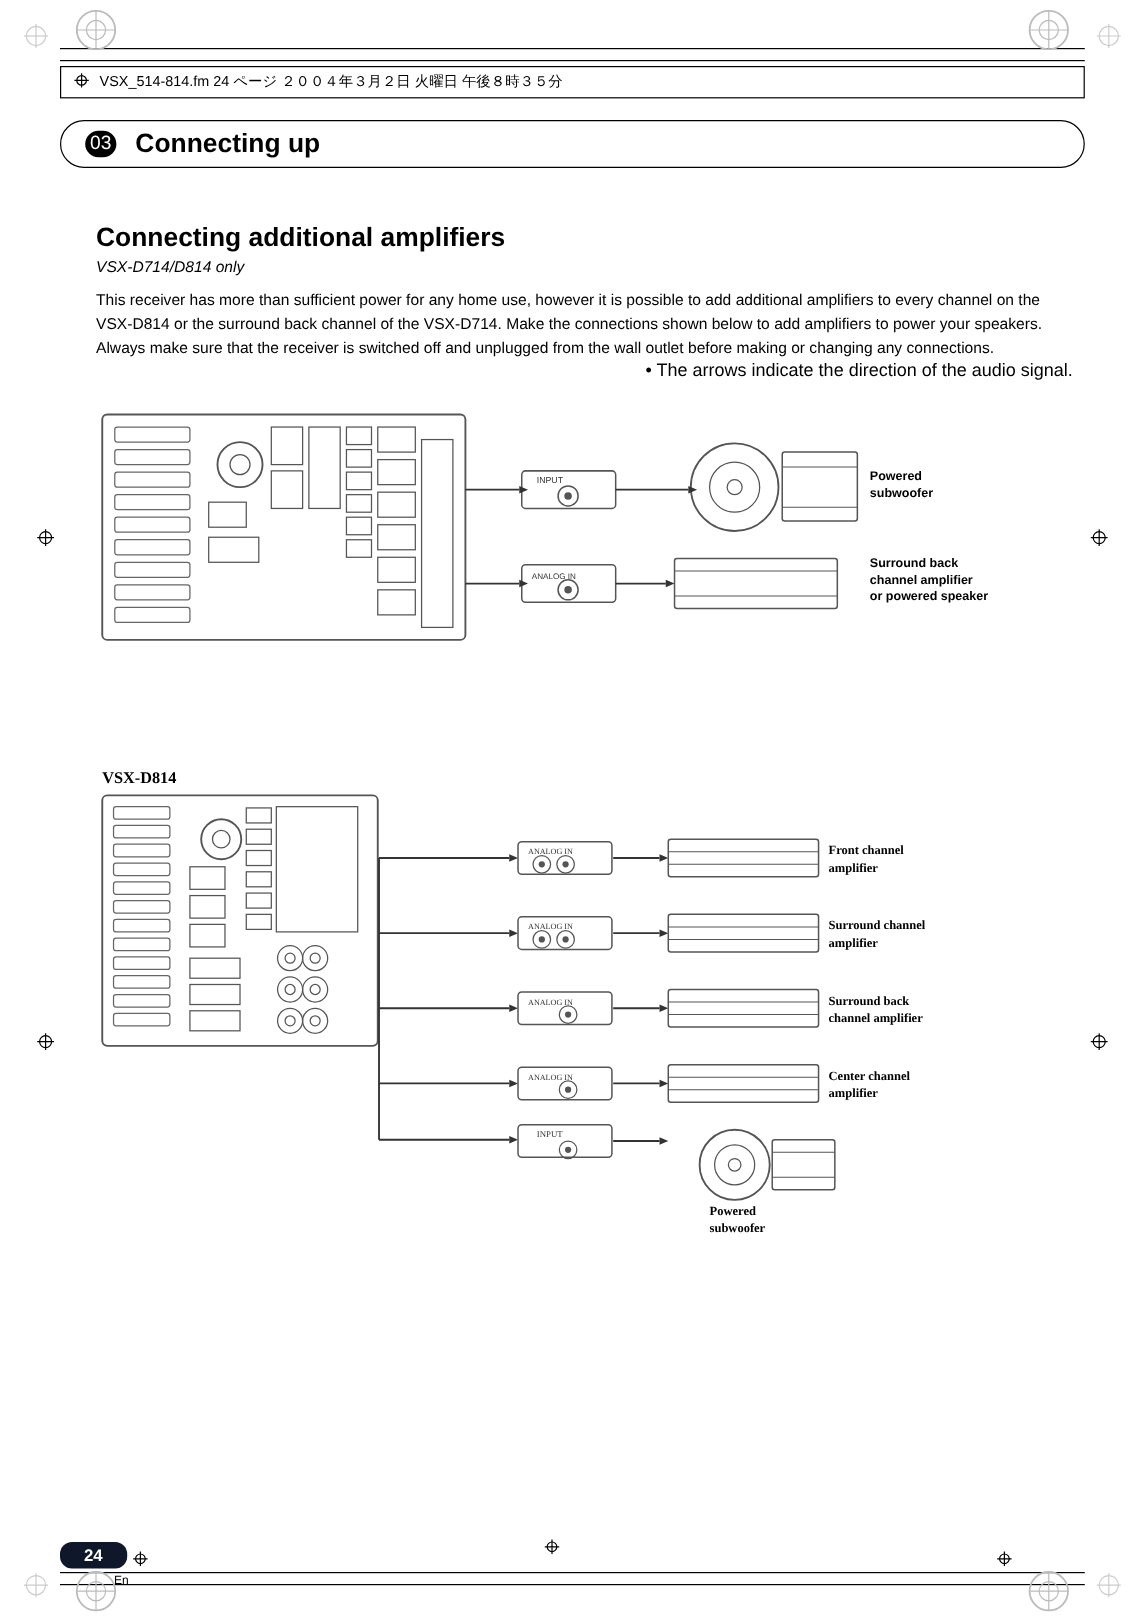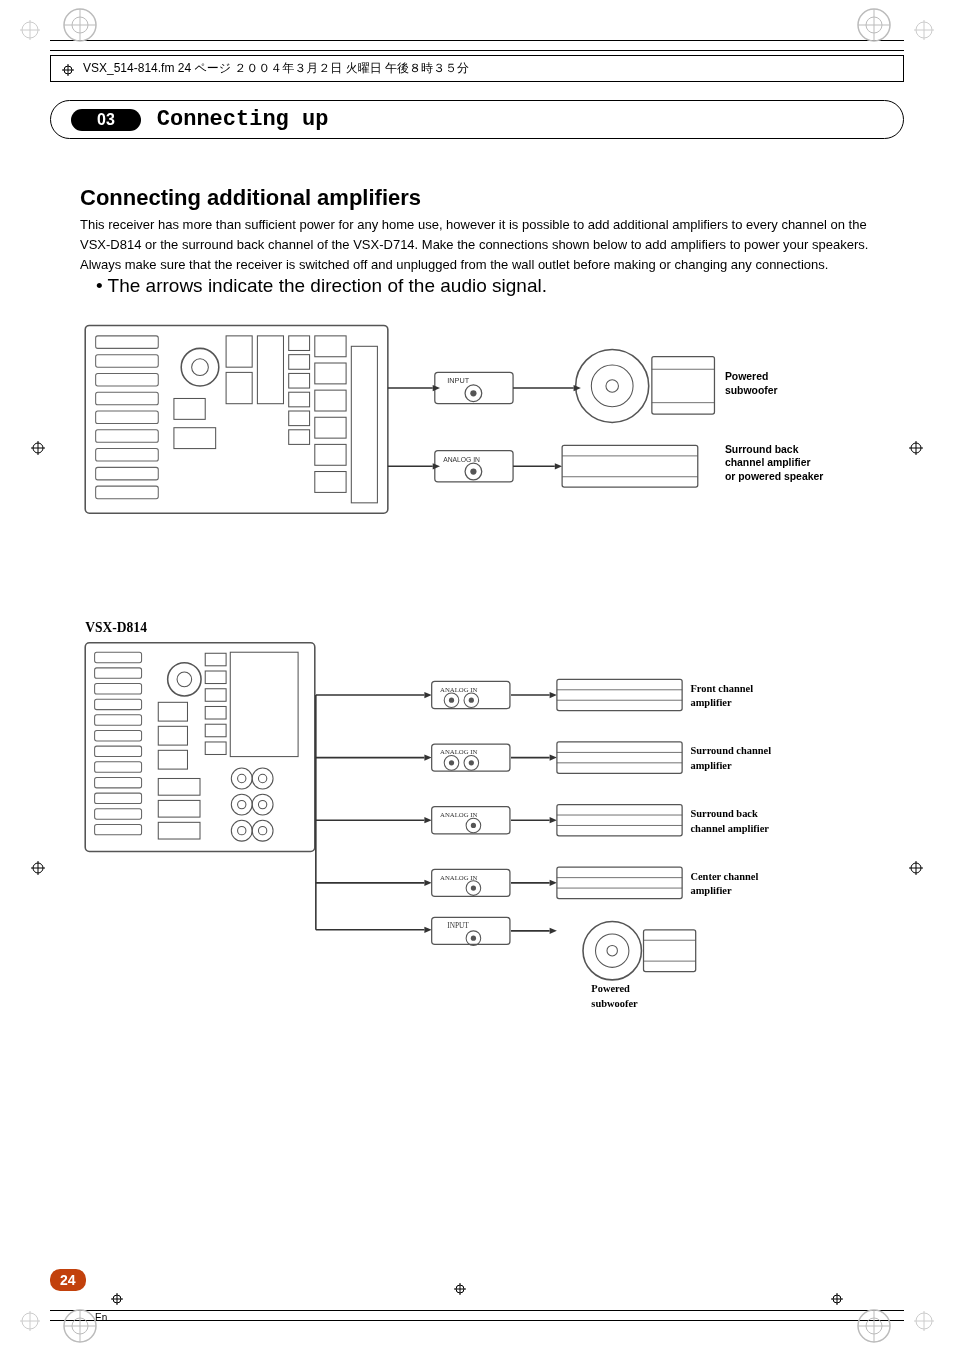--- a/index.html
+++ b/index.html
@@ -23,21 +23,21 @@
     
     .top-bar {
       position: absolute;
       top: 55px;
       left: 50px;
       right: 50px;
       border: 1px solid #000;
       padding: 4px 10px;
       font-size: 12px;
       display: flex;
-      align-items: flex-end;
+      align-items: flex-start;
     }
     .top-bar-crosshair {
       width: 14px;
       height: 14px;
       margin-right: 8px;
       flex-shrink: 0;
     }
 
     
     .chapter-header {
@@ -48,29 +48,28 @@
       display: flex;
       align-items: center;
       border: 1.5px solid #000;
       border-radius: 20px;
       padding: 6px 20px;
     }
     .chapter-number {
       background: #000;
       color: #fff;
       font-size: 16px;
-      font-weight: bold;
-      padding: 2px 26px;
+      font-weight: normal;
+      padding: 2px 4px;
       border-radius: 12px;
       margin-right: 16px;
     }
     .chapter-title {
       font-size: 22px;
       font-weight: bold;
-      font-family: Liberation Mono, monospace;
     }
 
     
     .main-content {
       position: absolute;
       top: 155px;
       left: 80px;
       right: 60px;
     }
 
@@ -84,23 +83,24 @@
       font-style: italic;
       font-size: 13px;
       margin-bottom: 10px;
     }
     .section-body {
       font-size: 13px;
       line-height: 1.55;
       margin-bottom: 0;
     }
     .bullet-item {
-      font-size: 19px;
+      font-size: 15px;
       margin-left: 16px;
       margin-bottom: 10px;
+      text-align: right;
     }
     .bullet-item::before {
       content: "• ";
     }
 
     
     .diagram-area {
       margin-top: 18px;
       position: relative;
     }
@@ -122,27 +122,27 @@
     .vsx814-diagram {
       position: relative;
       width: 100%;
       height: 420px;
       font-family: Liberation Serif, serif;
     }
 
     
     .page-number-box {
       position: absolute;
-      bottom: 60px;
-      left: 50px;
-      background: #c2410c;
+      bottom: 44px;
+      left: 50px;
+      background: #0f172a;
       color: #fff;
       font-size: 14px;
       font-weight: bold;
-      padding: 3px 10px;
+      padding: 3px 20px;
       border-radius: 10px;
     }
     .page-en {
       position: absolute;
       bottom: 28px;
       left: 68px;
       font-size: 10px;
       color: #000;
       margin-left: 27px;
     }
@@ -238,20 +238,21 @@
 </svg>
 <svg style="position:absolute;top:860px;right:30px;width:16px;height:16px;" viewBox="0 0 16 16">
   <circle cx="8" cy="8" r="5" fill="none" stroke="#000" stroke-width="1"></circle>
   <line x1="8" y1="1" x2="8" y2="15" stroke="#000" stroke-width="1"></line>
   <line x1="1" y1="8" x2="15" y2="8" stroke="#000" stroke-width="1"></line>
 </svg>
 
 <div class="main-content">
 
   <div class="section-title">Connecting additional amplifiers</div>
+  <div class="section-subtitle">VSX-D714/D814 only</div>
   <div class="section-body">This receiver has more than sufficient power for any home use, however it is possible to add additional amplifiers to every channel on the VSX-D814 or the surround back channel of the VSX-D714. Make the connections shown below to add amplifiers to power your speakers. Always make sure that the receiver is switched off and unplugged from the wall outlet before making or changing any connections.</div>
   <div class="bullet-item">The arrows indicate the direction of the audio signal.</div>
 
   <div class="diagram-area">
     <div class="vsx714-diagram">
       <svg viewBox="0 0 780 220" xmlns="http://www.w3.org/2000/svg">
 
         <rect x="5" y="10" width="290" height="180" rx="4" ry="4" fill="none" stroke="#555" stroke-width="1.5"></rect>
 
         <rect x="15" y="20" width="60" height="12" rx="2" fill="none" stroke="#666" stroke-width="1"></rect>

